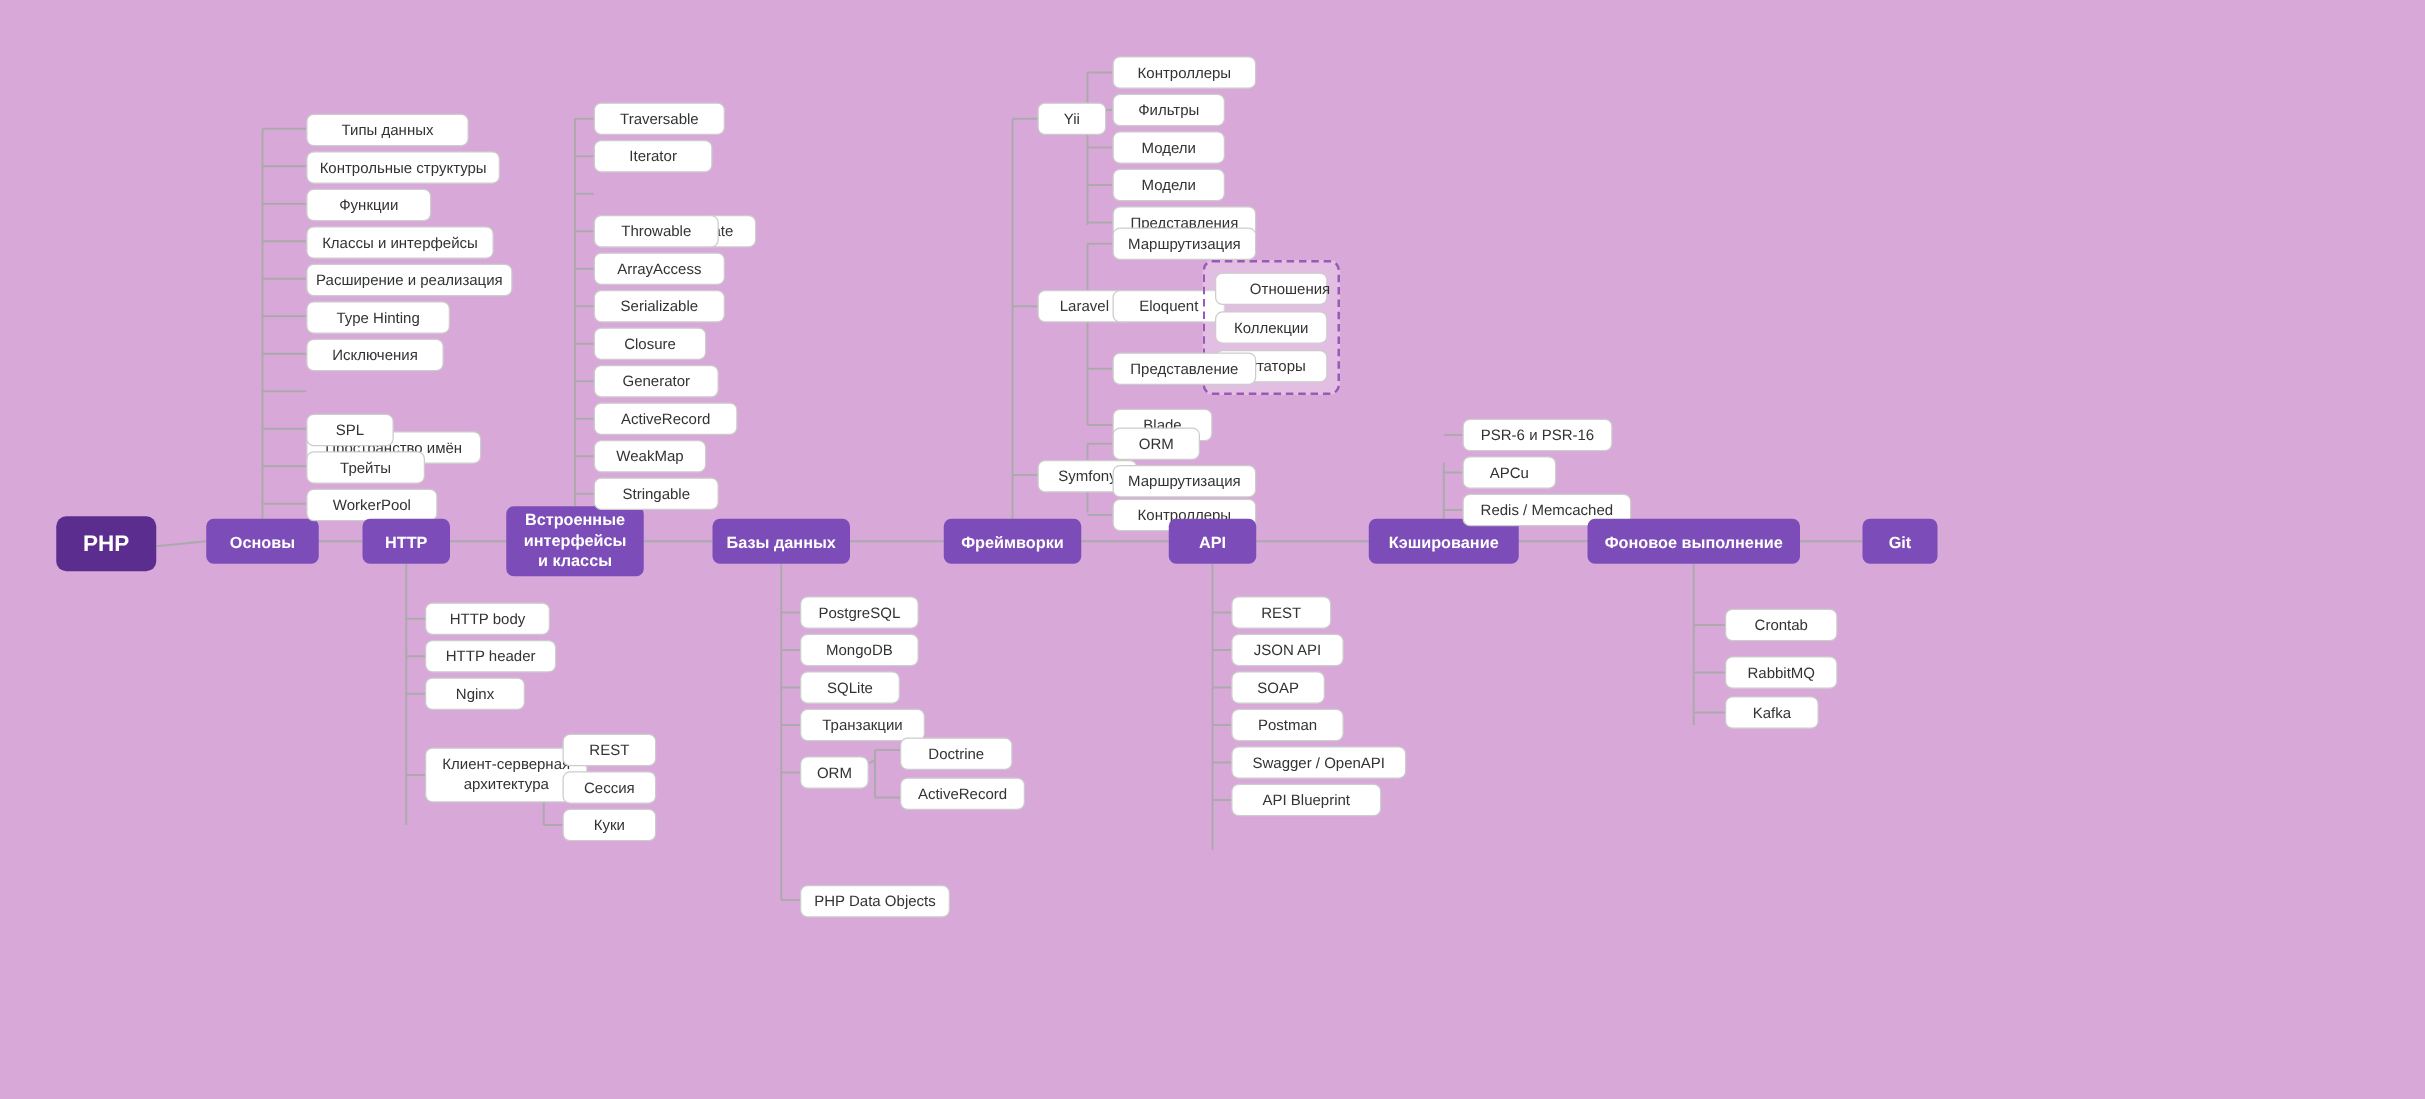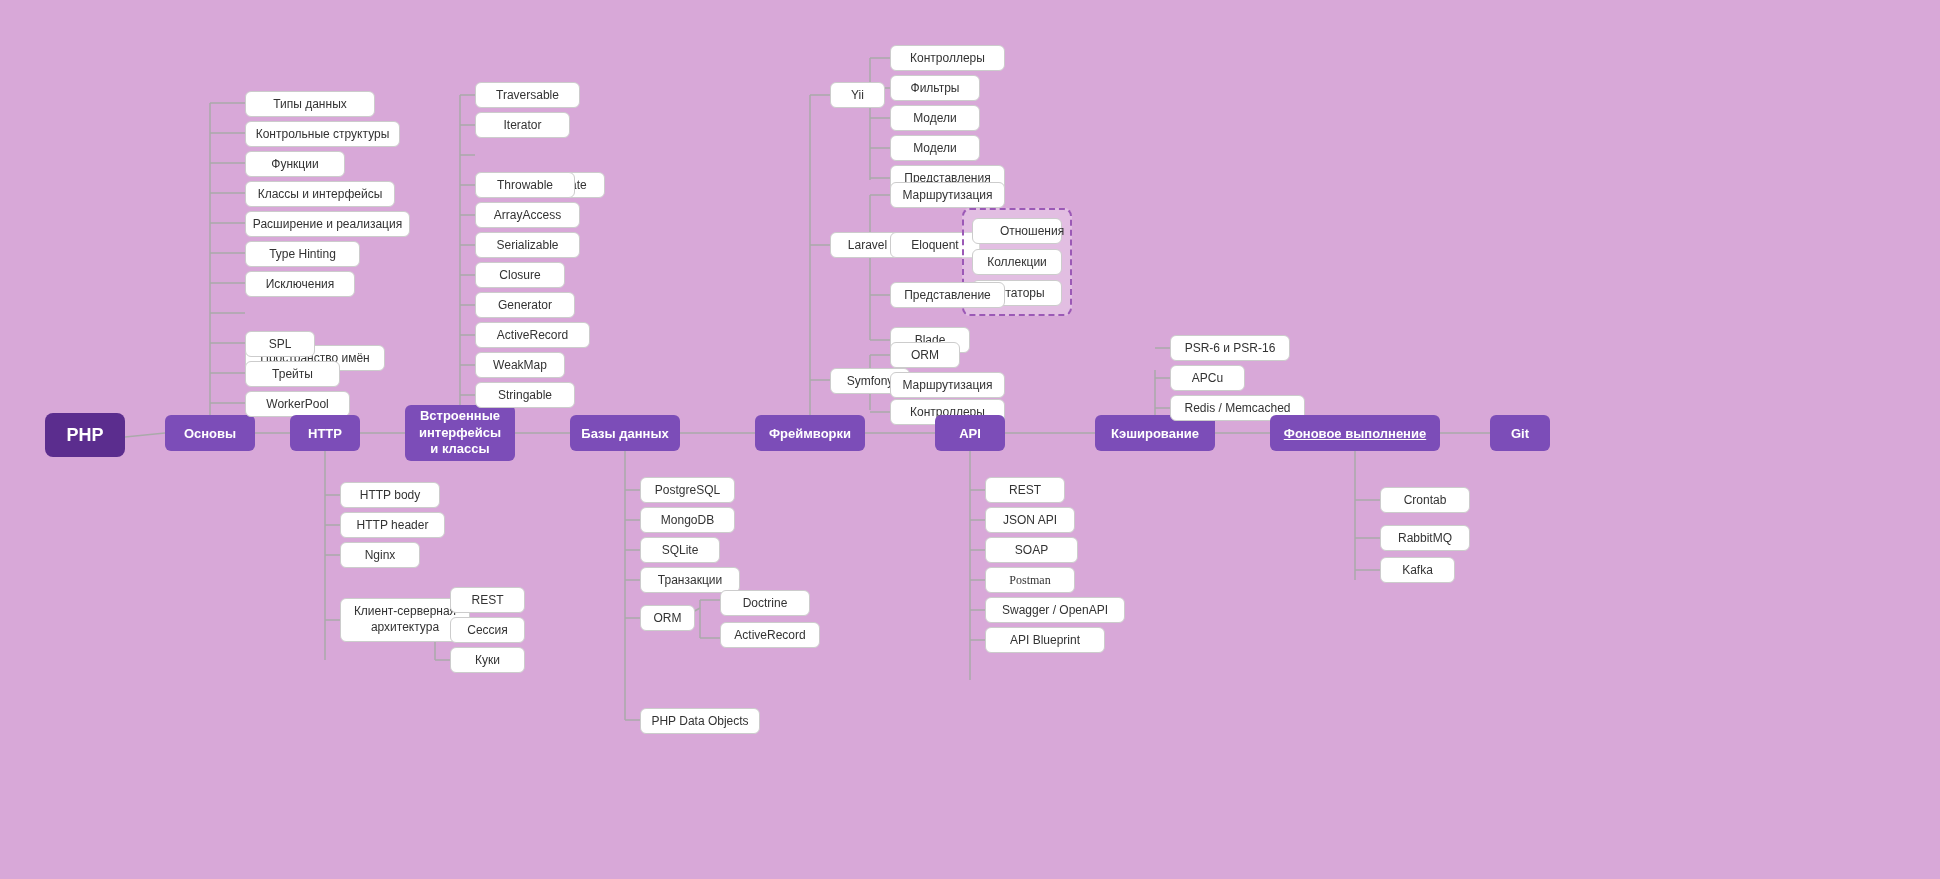--- a/index.html
+++ b/index.html
@@ -286,34 +286,34 @@
   <div class="node node-secondary" style="left:890px; top:342px; width:70px; height:26px; font-size:12px;">ORM</div>
   <div class="node node-secondary" style="left:890px; top:372px; width:115px; height:26px; font-size:12px;">Маршрутизация</div>
   <div class="node node-secondary" style="left:890px; top:399px; width:115px; height:26px; font-size:12px;">Контроллеры</div>
 
   <div class="node node-primary" style="left:935px; top:415px; width:70px; height:36px;">
     <span>API</span>
   </div>
 
   <div class="node node-secondary" style="left:985px; top:477px; width:80px; height:26px; font-size:12px;">REST</div>
   <div class="node node-secondary" style="left:985px; top:507px; width:90px; height:26px; font-size:12px;">JSON API</div>
-  <div class="node node-secondary" style="left:985px; top:537px; width:93px; height:26px; font-size:12px;">SOAP</div>
-  <div class="node node-secondary" style="left:985px; top:567px; width:90px; height:26px; font-size:12px;font-family:Liberation Serif, serif;">Postman</div>
+  <div class="node node-secondary" style="left:985px; top:537px; width:75px; height:26px; font-size:12px;">SOAP</div>
+  <div class="node node-secondary" style="left:985px; top:567px; width:90px; height:26px; font-size:12px;">Postman</div>
   <div class="node node-secondary" style="left:985px; top:597px; width:140px; height:26px; font-size:12px;">Swagger / OpenAPI</div>
   <div class="node node-secondary" style="left:985px; top:627px; width:120px; height:26px; font-size:12px;">API Blueprint</div>
 
   <div class="node node-primary" style="left:1095px; top:415px; width:120px; height:36px;">
     <span>Кэширование</span>
   </div>
 
   <div class="node node-secondary" style="left:1170px; top:335px; width:120px; height:26px; font-size:12px;">PSR-6 и PSR-16</div>
   <div class="node node-secondary" style="left:1170px; top:365px; width:75px; height:26px; font-size:12px;">APCu</div>
   <div class="node node-secondary" style="left:1170px; top:395px; width:135px; height:26px; font-size:12px;">Redis / Memcached</div>
 
-  <div class="node node-primary" style="left:1270px; top:415px; width:170px; height:36px;text-decoration:underline;">
+  <div class="node node-primary" style="left:1270px; top:415px; width:170px; height:36px;">
     <span>Фоновое выполнение</span>
   </div>
 
   <div class="node node-secondary" style="left:1380px; top:487px; width:90px; height:26px; font-size:12px;">Crontab</div>
   <div class="node node-secondary" style="left:1380px; top:525px; width:90px; height:26px; font-size:12px;">RabbitMQ</div>
   <div class="node node-secondary" style="left:1380px; top:557px; width:75px; height:26px; font-size:12px;">Kafka</div>
 
   <div class="node node-primary" style="left:1490px; top:415px; width:60px; height:36px;">
     <span>Git</span>
   </div>

